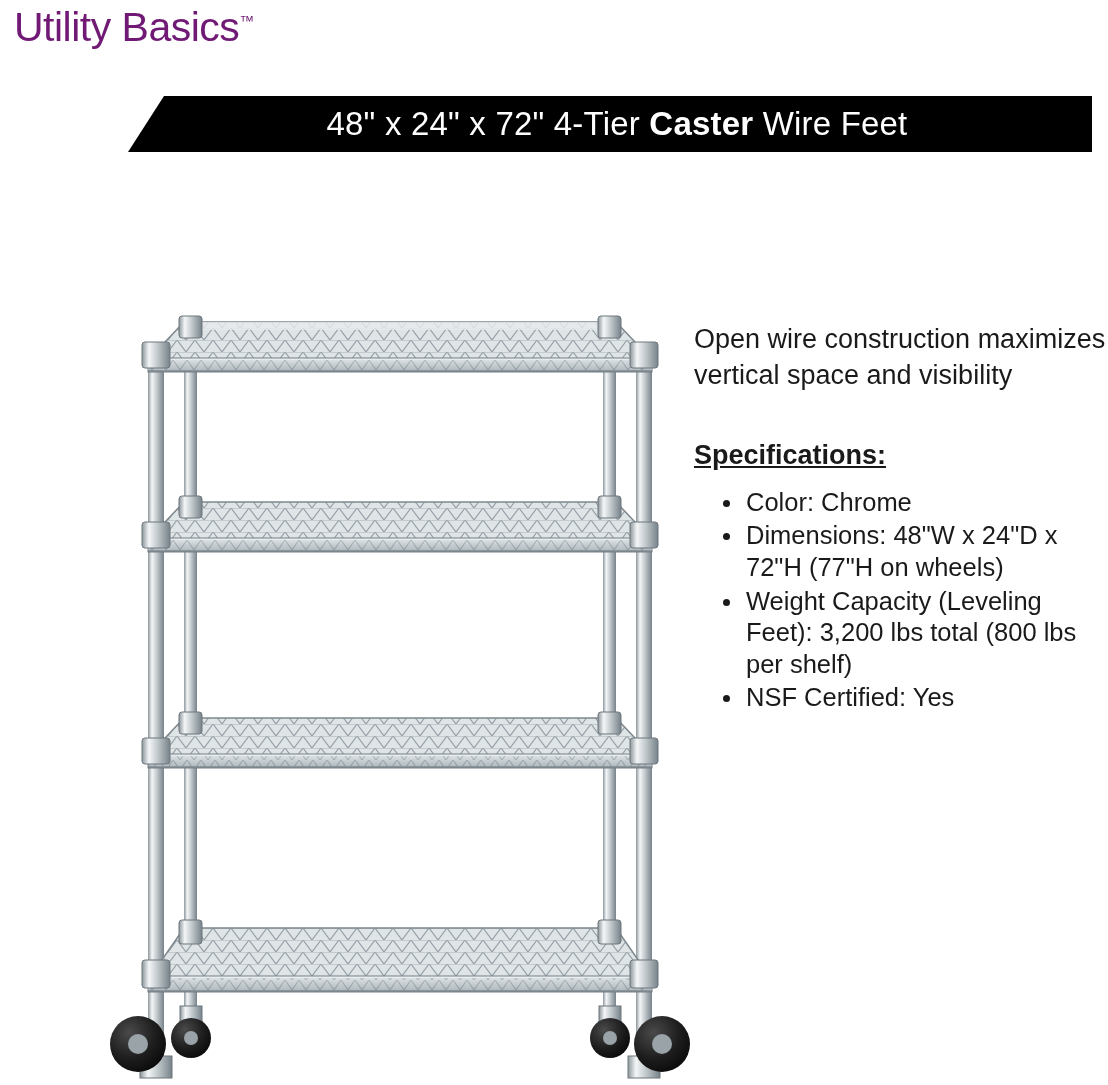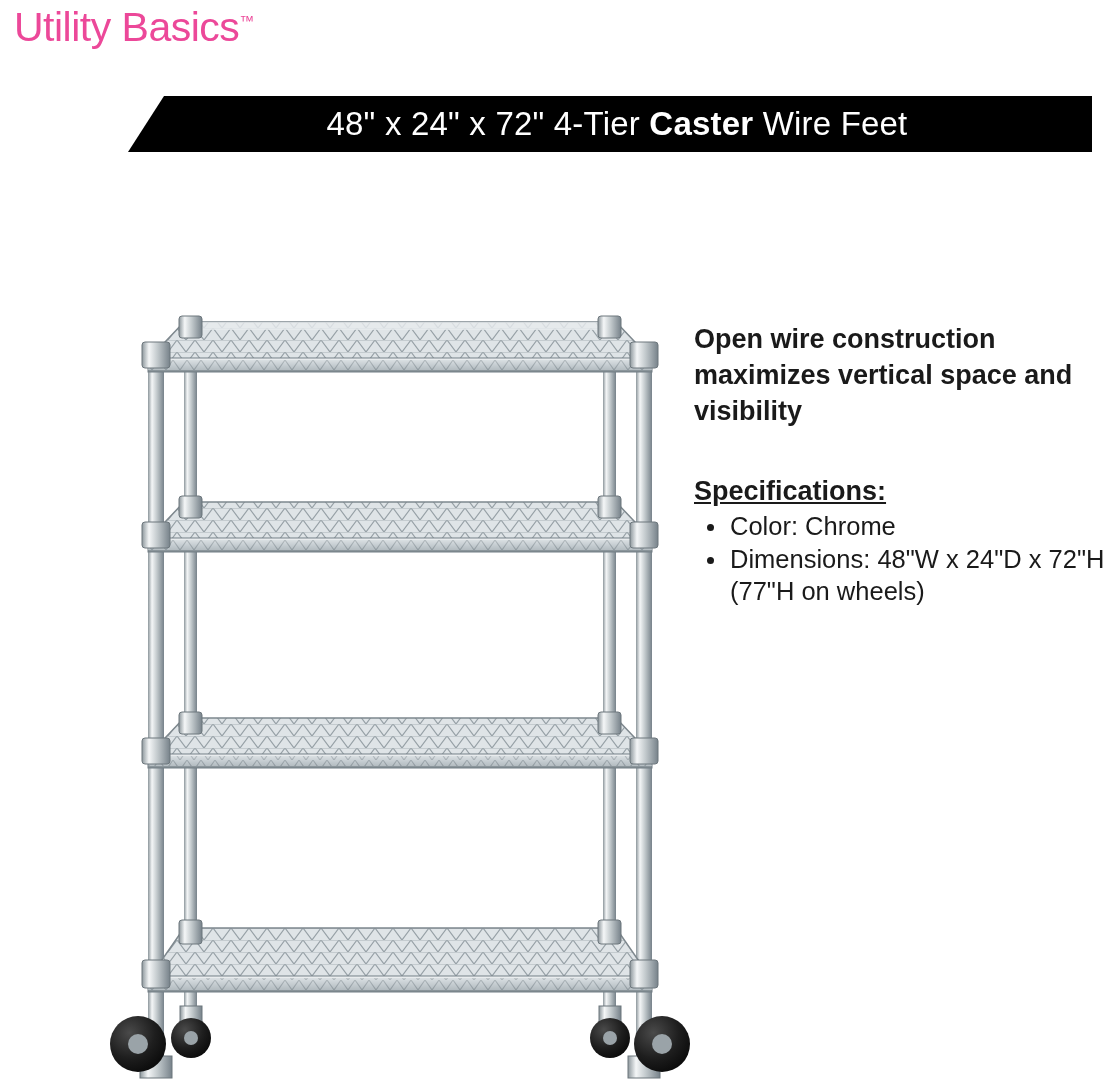--- a/index.html
+++ b/index.html
@@ -17,21 +17,21 @@
   }
 
   
   .brand {
     position: absolute;
     left: 14px;
     top: 4px;
     font-size: 41px;
     font-weight: 400;
     letter-spacing: -0.5px;
-    color: #ec4899;
+    color: #701a75;
     white-space: nowrap;
   }
   .brand .tm {
     font-size: 15px;
     vertical-align: super;
     letter-spacing: 0;
   }
 
   
   .banner {
@@ -64,30 +64,30 @@
     position: absolute;
     left: 694px;
     top: 322px;
     width: 412px;
   }
   .tagline {
     font-size: 27px;
     line-height: 1.33;
     color: #1a1a1a;
     margin: 0 0 46px 0;
-    font-weight: 700;
+    font-weight: 400;
   }
   .spec-heading {
     font-size: 27px;
     text-decoration: underline;
     margin: 0 0 4px 0;
     font-weight: 700;
   }
   ul.specs {
-    margin: 0;
+    margin: 16px;
     padding-left: 32px;
     list-style: none;
   }
   ul.specs li {
     position: relative;
     font-size: 25.5px;
     line-height: 1.24;
     margin-bottom: 2px;
     padding-left: 4px;
   }
@@ -227,14 +227,16 @@
     </g>
   </svg>
 </div>
 
 <div class="copy">
   <p class="tagline">Open wire construction maximizes vertical space and visibility</p>
   <div class="spec-heading">Specifications:</div>
   <ul class="specs">
     <li>Color: Chrome</li>
     <li>Dimensions: 48"W x 24"D x 72"H (77"H on wheels)</li>
+    <li>Weight Capacity (Leveling Feet): 3,200 lbs total (800 lbs per shelf)</li>
+    <li>NSF Certified: Yes</li>
   </ul>
 </div>
 
 </body></html>

